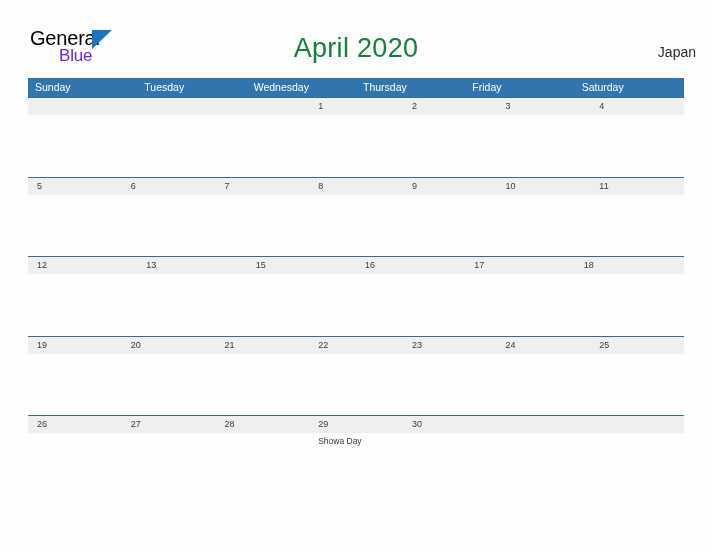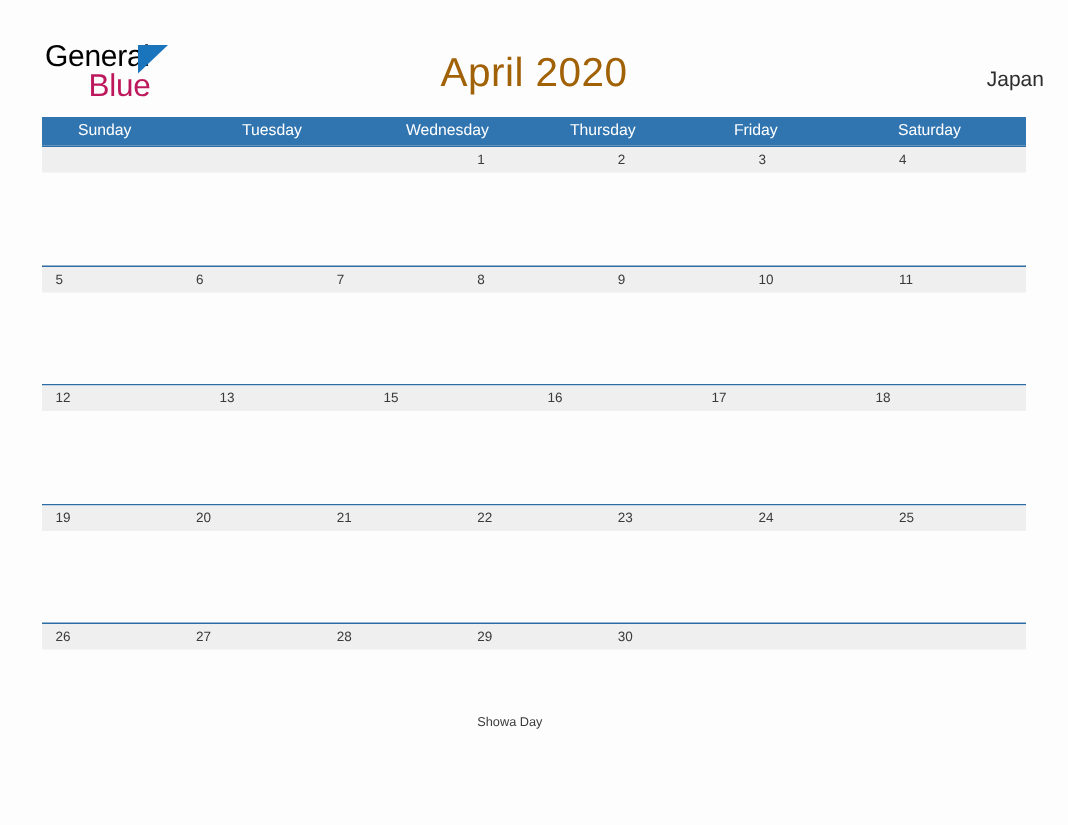--- a/index.html
+++ b/index.html
@@ -45,34 +45,34 @@
     top: 2px;
     width: 0;
     height: 0;
     border-left: 20px solid #1a75bc;
     border-bottom: 19px solid transparent;
   }
   .logo-blue {
     position: absolute;
     left: 29px;
     top: 19px;
-    font-size: 21px;
-    color: #be185d;
+    font-size: 17px;
+    color: #6d28d9;
     letter-spacing: -0.2px;
     white-space: nowrap;
   }
 
   .page-title {
     position: absolute;
     left: 0;
     right: 0;
     top: 33px;
     text-align: center;
     font-size: 27px;
-    color: #a16207;
+    color: #15803d;
     letter-spacing: 0.3px;
   }
 
   .country-label {
     position: absolute;
     right: 16px;
     top: 44px;
     font-size: 14px;
     color: #2d2d2d;
   }
@@ -88,21 +88,21 @@
   .weekday-header {
     display: flex;
     background: #3175b0;
     height: 19px;
   }
   .weekday-cell {
     flex: 1 1 0;
     color: #ffffff;
     font-size: 10.5px;
     line-height: 19px;
-    padding-left: 24px;
+    padding-left: 7px;
     box-sizing: border-box;
     overflow: hidden;
     white-space: nowrap;
   }
 
   .week-row {
     display: flex;
     border-top: 1.5px solid #2e6da4;
     height: 79.5px;
     box-sizing: border-box;
@@ -136,21 +136,20 @@
   .day-events {
     display: block;
     padding-top: 3px;
   }
   .day-event {
     display: block;
     font-size: 8.5px;
     color: #3a3a3a;
     line-height: 11px;
     white-space: nowrap;
-    margin-top: 40px;
   }
   .day-cell.empty .day-number {
     visibility: hidden;
   }
 </style>
 </head>
 <body>
 
 <div class="page-header">
 

